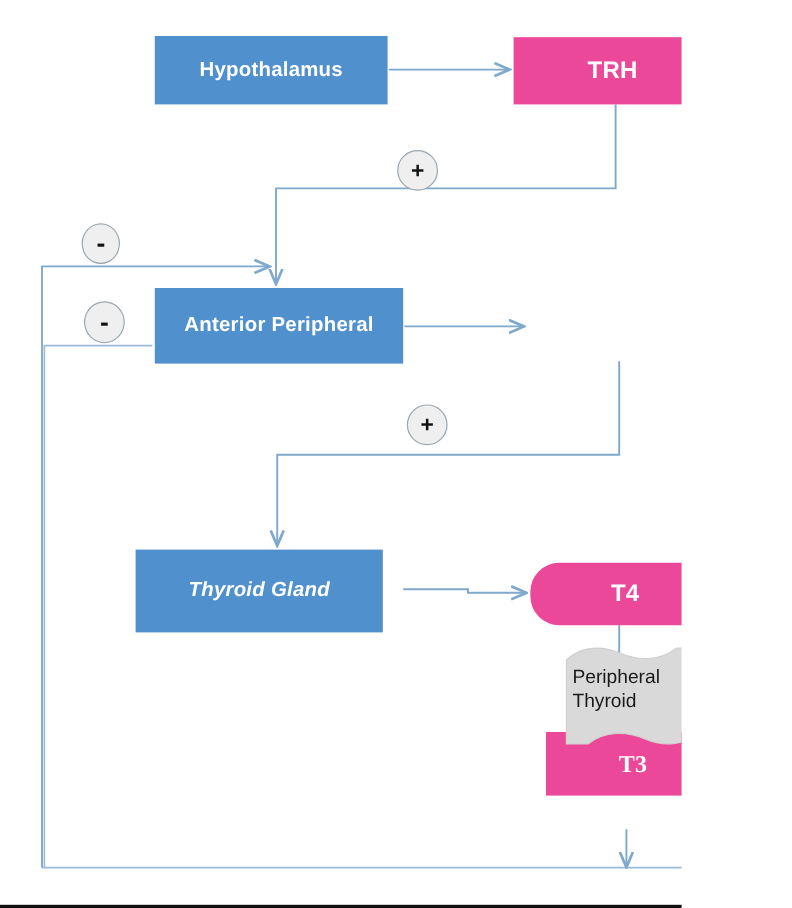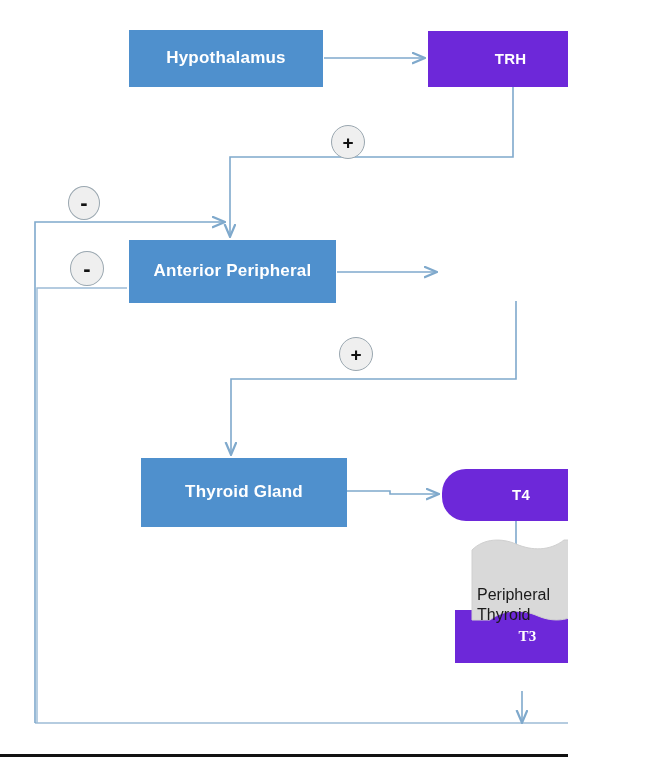--- a/index.html
+++ b/index.html
@@ -17,21 +17,21 @@
     position:absolute;
     display:flex;align-items:center;justify-content:center;
     color:#ffffff;
     font-weight:bold;
     letter-spacing:.2px;
     text-align:center;
     line-height:1.1;
     box-sizing:border-box;
   }
   .node.blue{background:#4F90CD;font-size:17px;}
-  .node.gray{background:#6d28d9;font-size:15px;}
+  .node.gray{background:#ec4899;font-size:20px;}
   .badge{
     position:absolute;
     border-radius:50%;
     background:#efefef;
     border:1px solid #9aa7b0;
     display:flex;align-items:center;justify-content:center;
     color:#111111;
     font-size:19px;
     font-weight:bold;
     line-height:1;
@@ -43,21 +43,20 @@
   .wire{fill:none;stroke:#7FA9CC;stroke-width:1.6;}
   .wire-thin{fill:none;stroke:#9CBBD6;stroke-width:1.4;}
   .tissue-label{
     position:absolute;
     color:#1a1a1a;
     font-size:16px;
     line-height:1.25;
     text-align:left;
     z-index:4;
     pointer-events:none;
-    margin-top:30px;
   }
   .tissue-shape{position:absolute;z-index:3;}
 </style>
 </head>
 <body>
 
 <div id="canvas">
 
   <svg class="wires" viewBox="0 0 660 757">
     <defs>
@@ -98,21 +97,21 @@
 
   <div class="node gray" style="left:428px;top:31px;width:165px;height:56px;">
     <span>TRH</span>
   </div>
 
   <div class="node blue" style="left:129px;top:240px;width:207px;height:63px;">
     <span>Anterior Peripheral</span>
   </div>
 
 
-  <div class="node blue" style="left:141px;top:458px;width:206px;height:69px;">
+  <div class="node blue" style="left:113px;top:458px;width:206px;height:69px;font-style:italic;">
     <span>Thyroid Gland</span>
   </div>
 
   <div class="node gray" style="left:442px;top:469px;width:158px;height:52px;border-radius:24px;">
     <span>T4</span>
   </div>
 
   <div class="node gray" style="left:455px;top:610px;width:145px;height:53px;font-family:Liberation Serif, serif;">
     <span>T3</span>
   </div>

